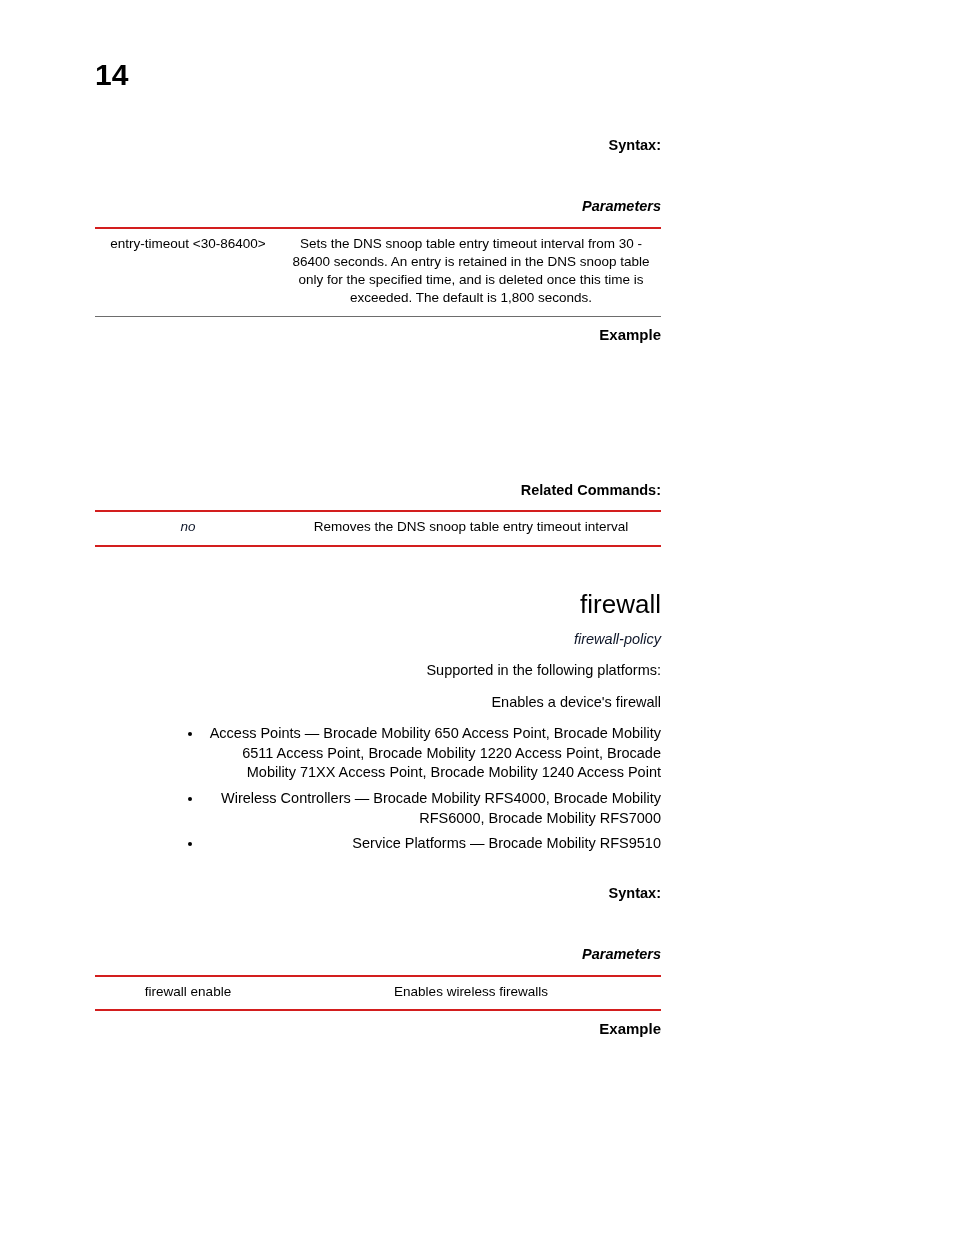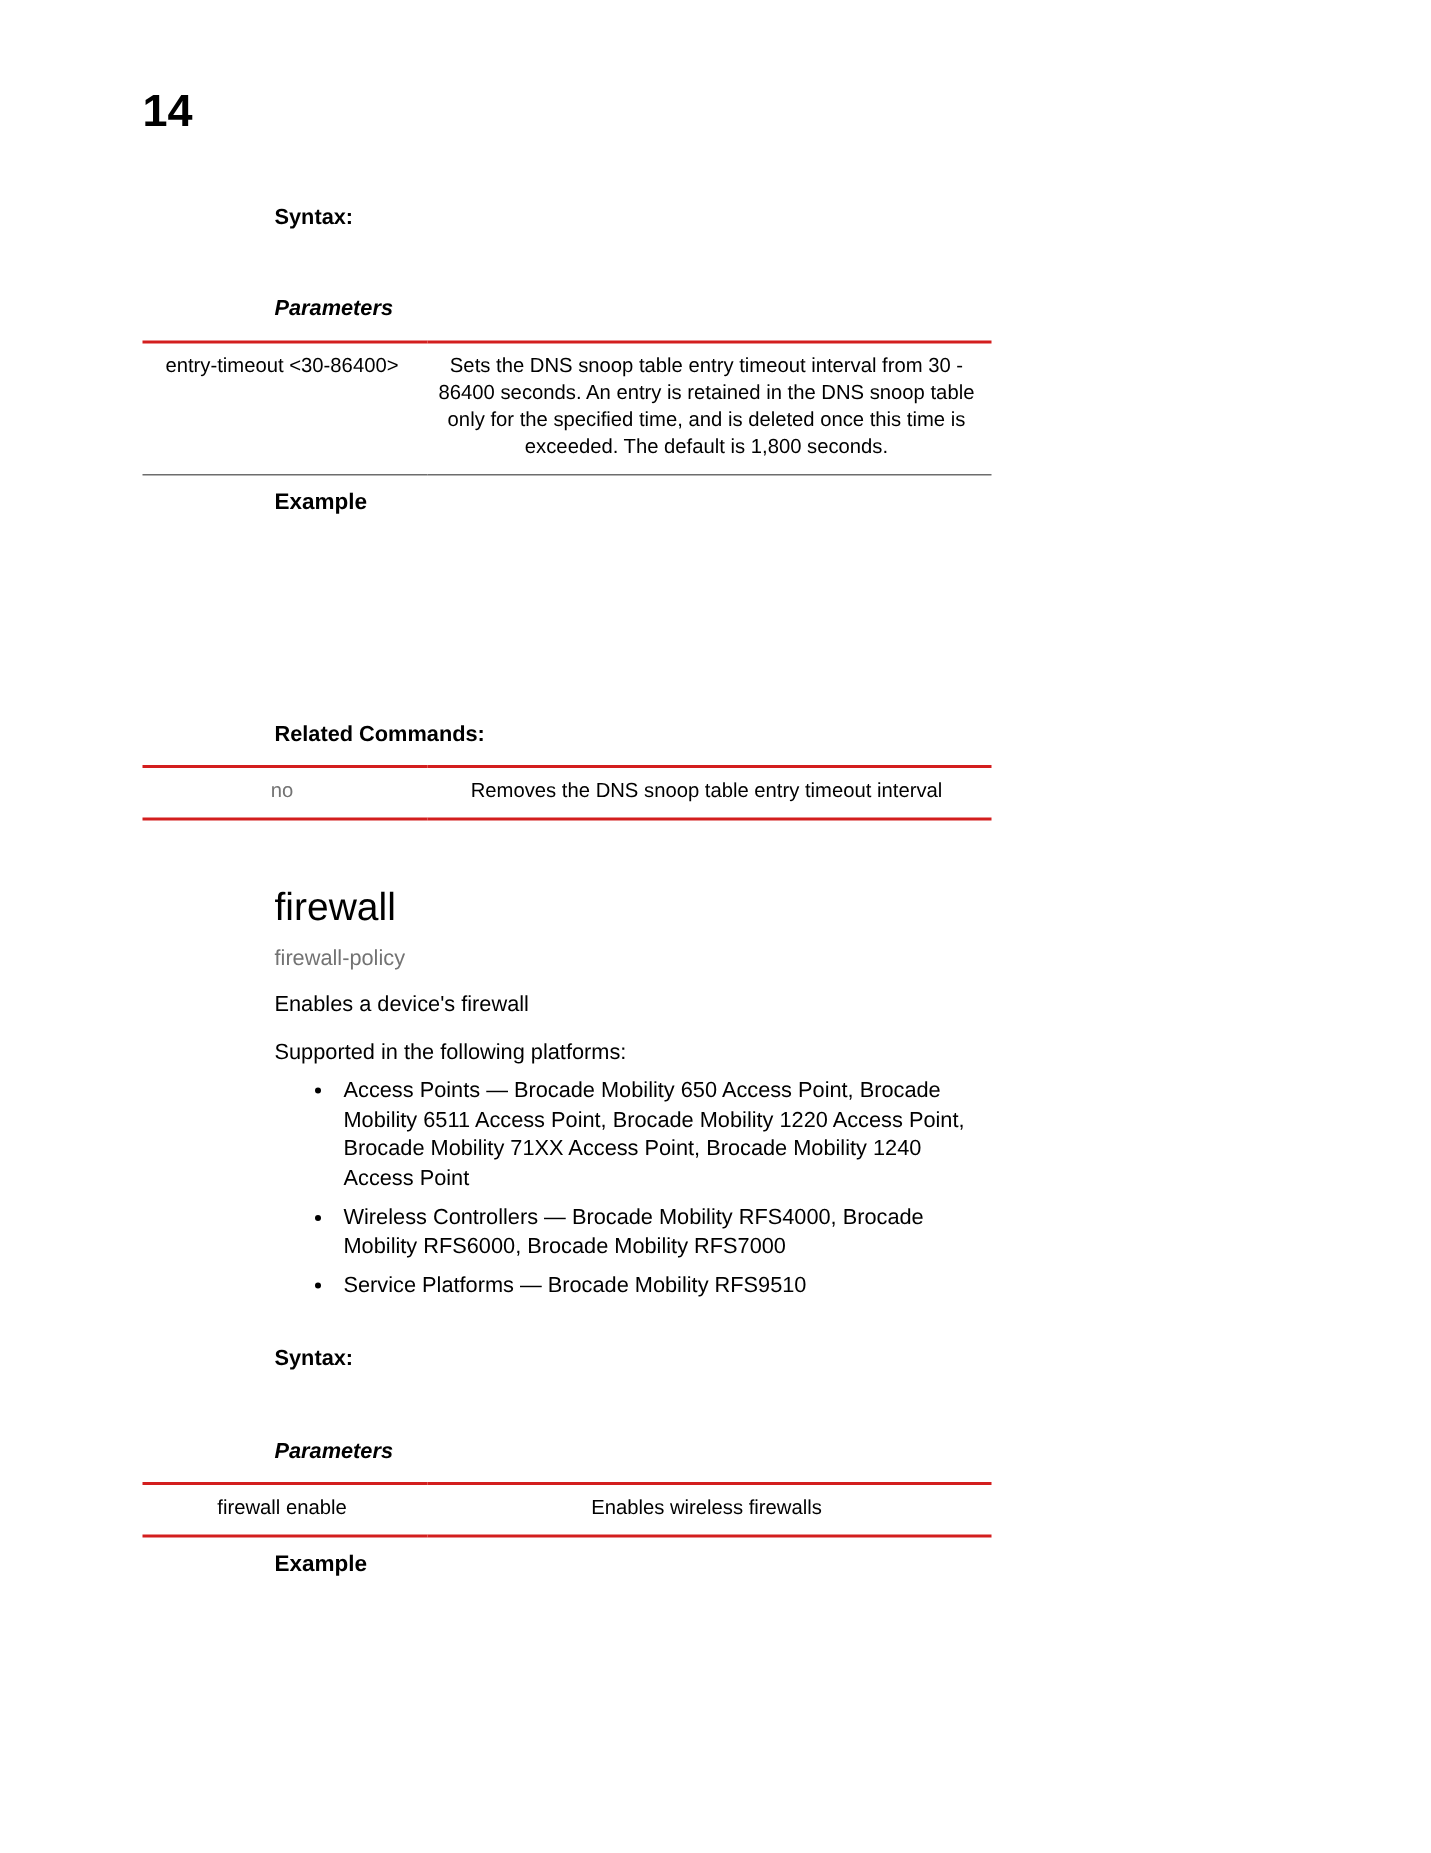--- a/index.html
+++ b/index.html
@@ -20,21 +20,22 @@
     height: 1235px;
     box-sizing: border-box;
     padding: 55px 95px 60px 95px;
   }
   .page-number {
     font-size: 30px;
     font-weight: 700;
     margin: 0 0 40px 0;
   }
   .content-col {
-    margin-left: 88px; 
+    margin-left: 66px; 
+    text-align: right;
   }
   .label-bold {
     font-weight: 700;
     margin: 10px 0 6px 0;
   }
   .label-bold.gap-top {
     margin-top: 30px;
   }
   .label-bold.gap-top-lg {
     margin-top: 42px;
@@ -68,21 +69,22 @@
     border-top: 2px solid #d31e1e;
     text-align: center;
   }
   .bottom-red {
     border-bottom: 2px solid #d31e1e;
   }
   .mid-grey {
     border-top: 1px solid #6d6d6d;
   }
   .link-blue-italic {
-    color: #737373;
+    color: #0f172a;
+    font-style: italic;
   }
   .h2 {
     font-size: 26px;
     font-weight: 400;
     margin: 40px 0 8px 0;
   }
   .body-p {
     margin: 12px 0;
   }
   ul.bullets {
@@ -137,22 +139,22 @@
       <td class="col-right">Removes the DNS snoop table entry timeout interval</td>
     </tr>
   </tbody>
     </table>
 
   <div class="content-col">
     <div class="h2">firewall</div>
     <div>
       <span class="link-blue-italic">firewall-policy</span>
     </div>
+    <p class="body-p" style="margin-bottom:4px;">Supported in the following platforms:</p>
     <p class="body-p">Enables a device's firewall</p>
-    <p class="body-p" style="margin-bottom:4px;">Supported in the following platforms:</p>
     <ul class="bullets">
       <li>Access Points — Brocade Mobility 650 Access Point, Brocade Mobility 6511 Access Point, Brocade Mobility 1220 Access Point, Brocade Mobility 71XX Access Point, Brocade Mobility 1240 Access Point</li>
       <li>Wireless Controllers — Brocade Mobility RFS4000, Brocade Mobility RFS6000, Brocade Mobility RFS7000</li>
       <li>Service Platforms — Brocade Mobility RFS9510</li>
     </ul>
     <div class="label-bold gap-top">Syntax:</div>
     <div class="label-bold gap-top-lg">Parameters</div>
   </div>
 
   <table class="param-table">

